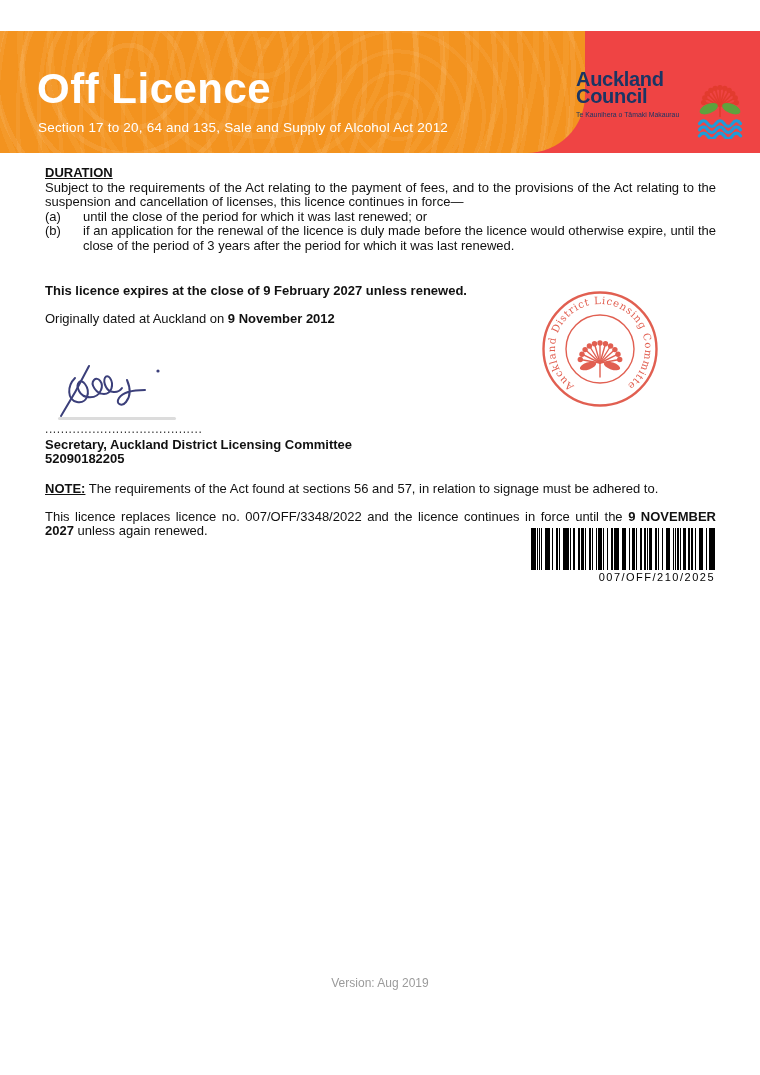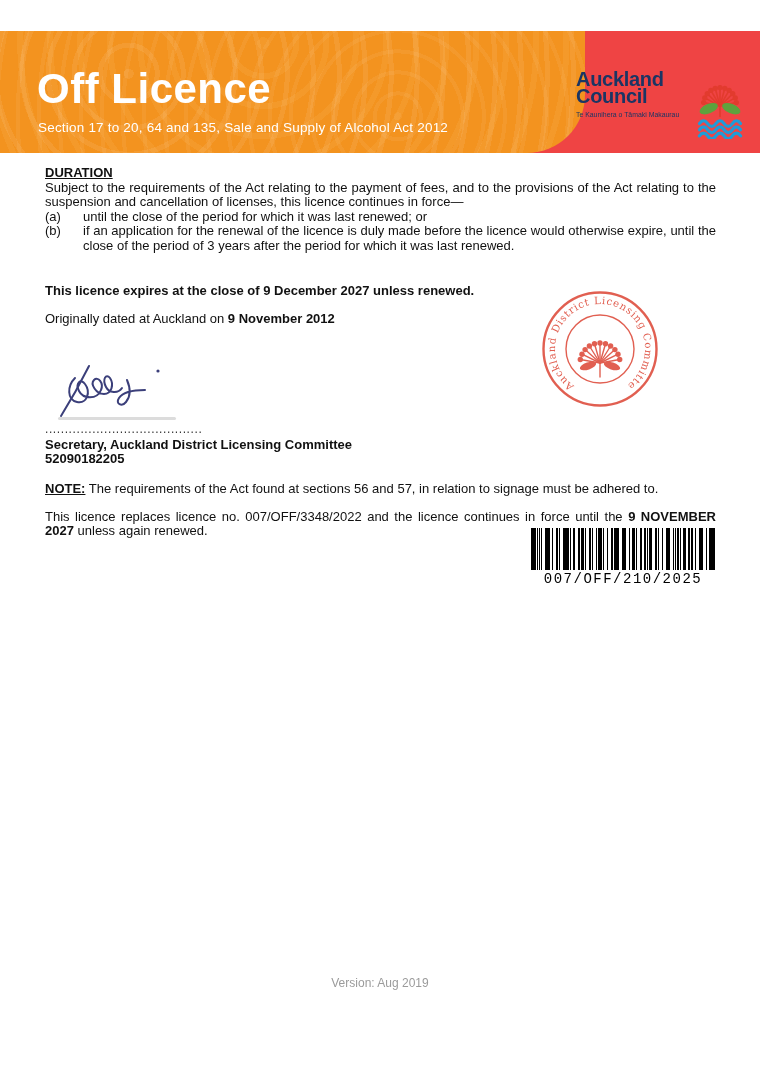--- a/index.html
+++ b/index.html
@@ -63,22 +63,22 @@
   
   .barcode-wrap { position:absolute; left:531px; top:528px; width:184px; text-align:center; }
   .barcode-bars {
     width:184px; height:42px; background-color:#fff;
     background-image:
       repeating-linear-gradient(90deg,#000 0,#000 2px,transparent 2px,transparent 3px,#000 3px,#000 4px,transparent 4px,transparent 7px,#000 7px,#000 8px,transparent 8px,transparent 11px),
       repeating-linear-gradient(90deg,transparent 0,transparent 5px,#000 5px,#000 6px,transparent 6px,transparent 13px,#000 13px,#000 16px,transparent 16px,transparent 17px);
     border-left:3px solid #000; border-right:3px solid #000;
   }
   .barcode-label {
-    margin-top:1px; font-family:Liberation Mono, monospace;
-    font-size:14px; letter-spacing:1.5px; color:#000; white-space:nowrap;
+    margin-top:1px; font-family:Liberation Sans, sans-serif;
+    font-size:11px; letter-spacing:1.5px; color:#000; white-space:nowrap;text-align:right;
   }
 
   
   .footer { position:absolute; left:0; top:976px; width:760px; text-align:center;
             font-size:12px; color:#9b9b9b; }
 </style>
 </head>
 <body>
 
 <div class="page">
@@ -142,21 +142,21 @@
     <div class="para">Subject to the requirements of the Act relating to the payment of fees, and to the provisions of the Act relating to the suspension and cancellation of licenses, this licence continues in force—</div>
     <div class="list-item">
       <span class="list-label">(a)</span>
       <span>until the close of the period for which it was last renewed; or</span>
     </div>
     <div class="list-item">
       <span class="list-label">(b)</span>
       <span>if an application for the renewal of the licence is duly made before the licence would otherwise expire, until the close of the period of 3 years after the period for which it was last renewed.</span>
     </div>
 
-    <div class="expiry">This licence expires at the close of 9 December 2027 unless renewed.</div>
+    <div class="expiry">This licence expires at the close of 9 February 2027 unless renewed.</div>
 
     <div class="dated">
       <span>Originally dated at Auckland on </span><span class="b">9 November 2012</span>
     </div>
 
     <div class="sig-zone"></div>
 
     <div class="dots-row">........................................</div>
     <div class="secretary-row">
       <span>Secretary, Auckland District Licensing Committee</span>

